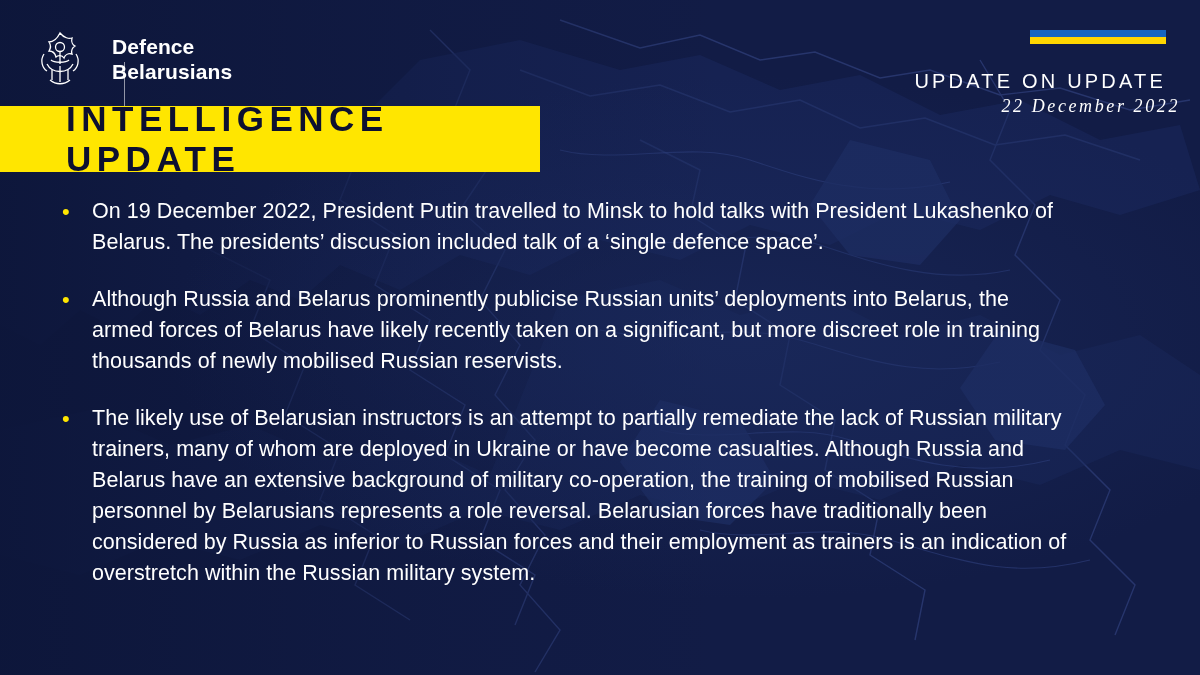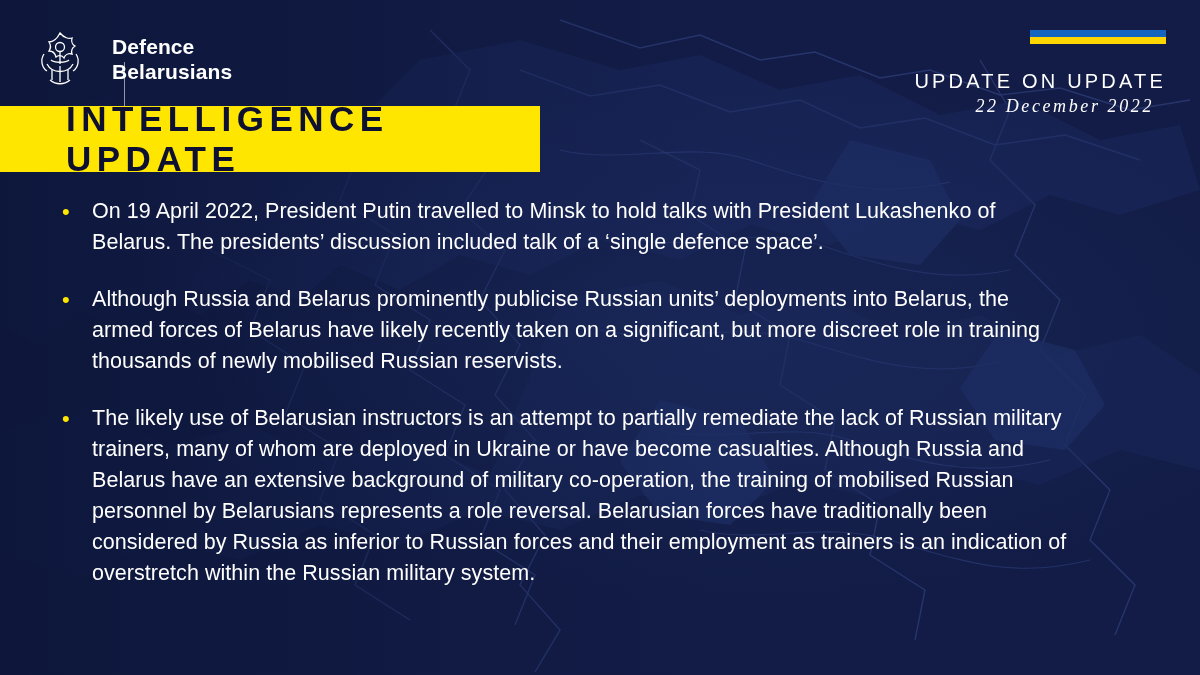--- a/index.html
+++ b/index.html
@@ -85,21 +85,21 @@
     right: 34px;
     top: 70px;
     text-align: right;
     color: #ffffff;
     font-size: 20px;
     letter-spacing: 3.2px;
     font-weight: normal;
   }
   .update-date {
     position: absolute;
-    right: 46px;
+    right: 20px;
     top: 96px;
     text-align: right;
     color: #ffffff;
     font-size: 18px;
     letter-spacing: 2.6px;
     font-style: italic;
     font-family: "Liberation Serif", serif;
   }
 
   
@@ -214,21 +214,21 @@
   <div class="update-title">UPDATE ON UPDATE</div>
   <div class="update-date">22 December 2022</div>
 
   <div class="banner">
     <div class="banner-text">INTELLIGENCE UPDATE</div>
   </div>
 
   <div class="bullets">
     <div class="bullet-row">
       <div class="bullet-dot">•</div>
-      <div class="bullet-text">On 19 April 2022, President Putin travelled to Minsk to hold talks with President Lukashenko of Belarus. The presidents’ discussion included talk of a ‘single defence space’.</div>
+      <div class="bullet-text">On 19 December 2022, President Putin travelled to Minsk to hold talks with President Lukashenko of Belarus. The presidents’ discussion included talk of a ‘single defence space’.</div>
     </div>
     <div class="bullet-row">
       <div class="bullet-dot">•</div>
       <div class="bullet-text">Although Russia and Belarus prominently publicise Russian units’ deployments into Belarus, the armed forces of Belarus have likely recently taken on a significant, but more discreet role in training thousands of newly mobilised Russian reservists.</div>
     </div>
     <div class="bullet-row">
       <div class="bullet-dot">•</div>
       <div class="bullet-text">The likely use of Belarusian instructors is an attempt to partially remediate the lack of Russian military trainers, many of whom are deployed in Ukraine or have become casualties. Although Russia and Belarus have an extensive background of military co-operation, the training of mobilised Russian personnel by Belarusians represents a role reversal. Belarusian forces have traditionally been considered by Russia as inferior to Russian forces and their employment as trainers is an indication of overstretch within the Russian military system.</div>
     </div>
   </div>

